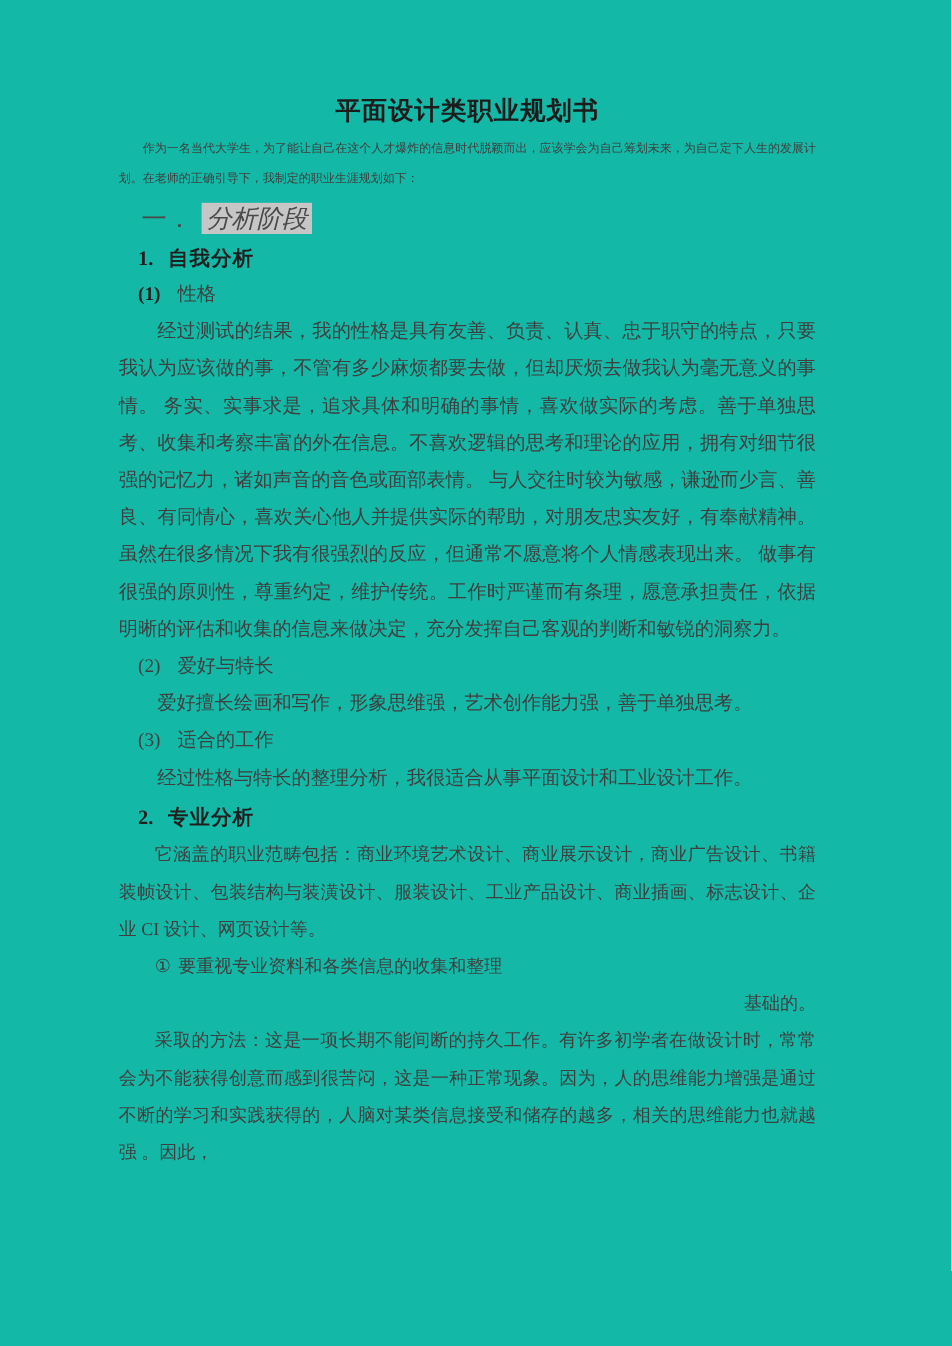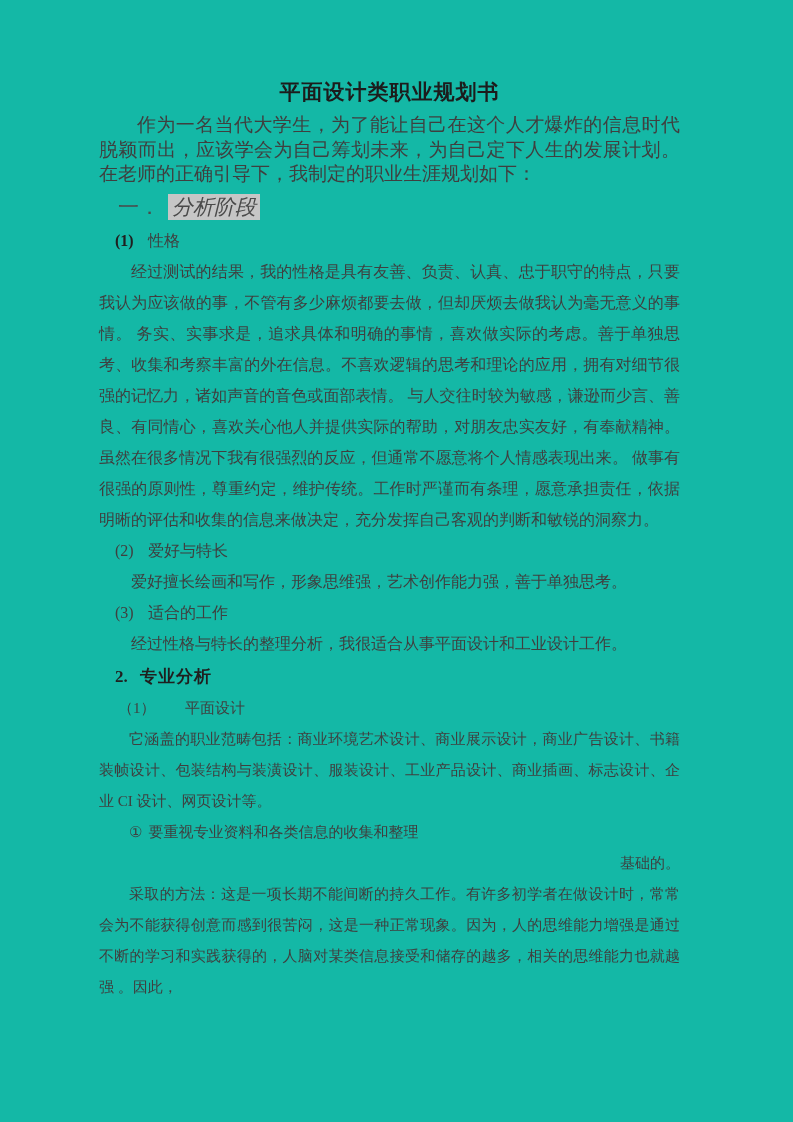--- a/index.html
+++ b/index.html
@@ -14,21 +14,21 @@
   }
   .content { padding:79px 113px 0 99px; }
 
   .doc-title {
     font-size:21px; font-weight:bold; color:#1c1c1c;
     text-align:center; line-height:26px; letter-spacing:1px;
   }
 
   .intro {
     margin-top:8px;
-    font-size:19px; line-height:24.7px;
+    font-size:10px; line-height:24.7px;
     text-align:justify; text-indent:2em;
   }
 
   .h-one {
     margin-top:7px;
     font-size:21px; line-height:27px; color:#4a4a4a;
     white-space:nowrap;
   }
   .h-one .h-one-num { display:inline-block; margin-left:19px; width:50px; }
   .h-one .h-one-hl { background:#c6c6c6; padding:1px 4px; }
@@ -66,20 +66,23 @@
   <div class="content">
 
     <div class="doc-title">平面设计类职业规划书</div>
 
     <div class="intro">作为一名当代大学生，为了能让自己在这个人才爆炸的信息时代脱颖而出，应该学会为自己筹划未来，为自己定下人生的发展计划。在老师的正确引导下，我制定的职业生涯规划如下：</div>
 
     <div class="h-one">
       <span class="h-one-num">一．</span><span class="h-one-hl" style="background-color: rgb(198, 198, 198); font-style: italic;">分析阶段</span>
     </div>
 
+    <div class="h-sub first">
+      <span class="h-sub-num">1.</span><span>自我分析</span>
+    </div>
 
     <div class="blockA">
       <div class="item-row">
         <span class="item-marker bold">(1)</span><span>性格</span>
       </div>
       <div class="para-justify">经过测试的结果，我的性格是具有友善、负责、认真、忠于职守的特点，只要我认为应该做的事，不管有多少麻烦都要去做，但却厌烦去做我认为毫无意义的事情。 务实、实事求是，追求具体和明确的事情，喜欢做实际的考虑。善于单独思考、收集和考察丰富的外在信息。不喜欢逻辑的思考和理论的应用，拥有对细节很强的记忆力，诸如声音的音色或面部表情。 与人交往时较为敏感，谦逊而少言、善良、有同情心，喜欢关心他人并提供实际的帮助，对朋友忠实友好，有奉献精神。虽然在很多情况下我有很强烈的反应，但通常不愿意将个人情感表现出来。 做事有很强的原则性，尊重约定，维护传统。工作时严谨而有条理，愿意承担责任，依据明晰的评估和收集的信息来做决定，充分发挥自己客观的判断和敏锐的洞察力。</div>
 
       <div class="item-row">
         <span class="item-marker">(2)</span><span>爱好与特长</span>
       </div>
@@ -89,23 +92,20 @@
         <span class="item-marker">(3)</span><span>适合的工作</span>
       </div>
       <div class="para-indent">经过性格与特长的整理分析，我很适合从事平面设计和工业设计工作。</div>
     </div>
 
     <div class="h-sub second">
       <span class="h-sub-num">2.</span><span>专业分析</span>
     </div>
 
     <div class="blockB">
-      <div class="sub-row">
-        <span class="sub-marker">（1）</span><span>平面设计</span>
-      </div>
 
       <div class="para-justify">它涵盖的职业范畴包括：商业环境艺术设计、商业展示设计，商业广告设计、书籍装帧设计、包装结构与装潢设计、服装设计、工业产品设计、商业插画、标志设计、企业 CI 设计、网页设计等。</div>
 
       <div class="point-row">
         <span class="point-marker">①</span><span>要重视专业资料和各类信息的收集和整理</span>
       </div>
 
       <div class="para-flush">基础的。</div>
 
       <div class="para-justify">采取的方法：这是一项长期不能间断的持久工作。有许多初学者在做设计时，常常会为不能获得创意而感到很苦闷，这是一种正常现象。因为，人的思维能力增强是通过不断的学习和实践获得的，人脑对某类信息接受和储存的越多，相关的思维能力也就越强 。因此，</div>

